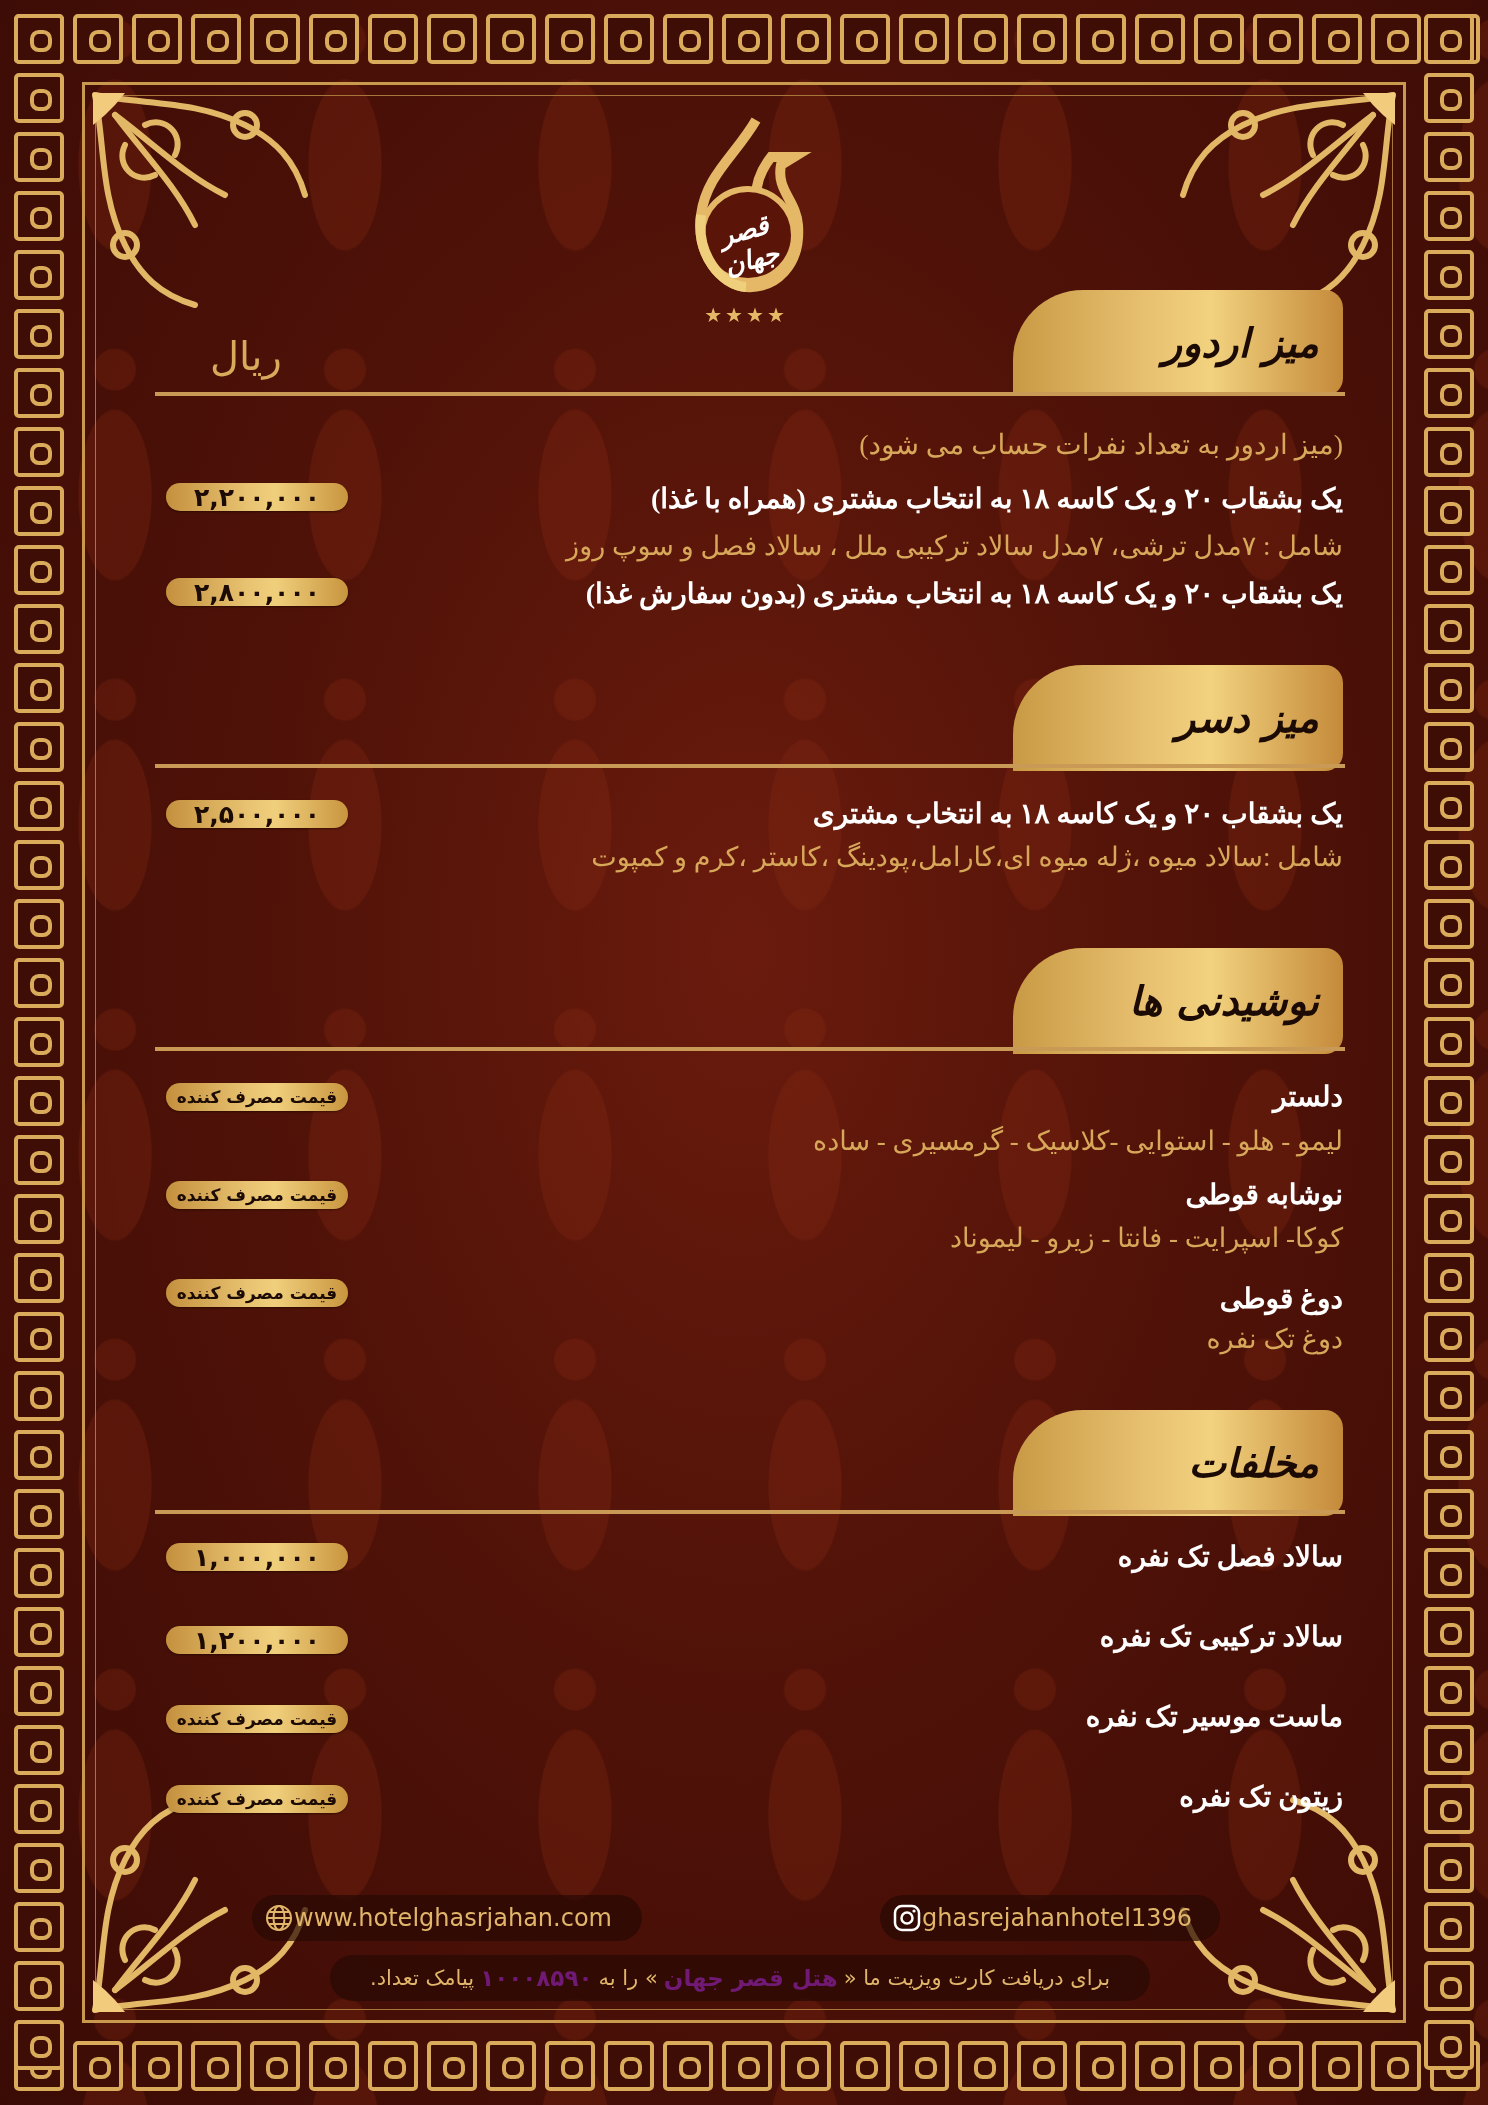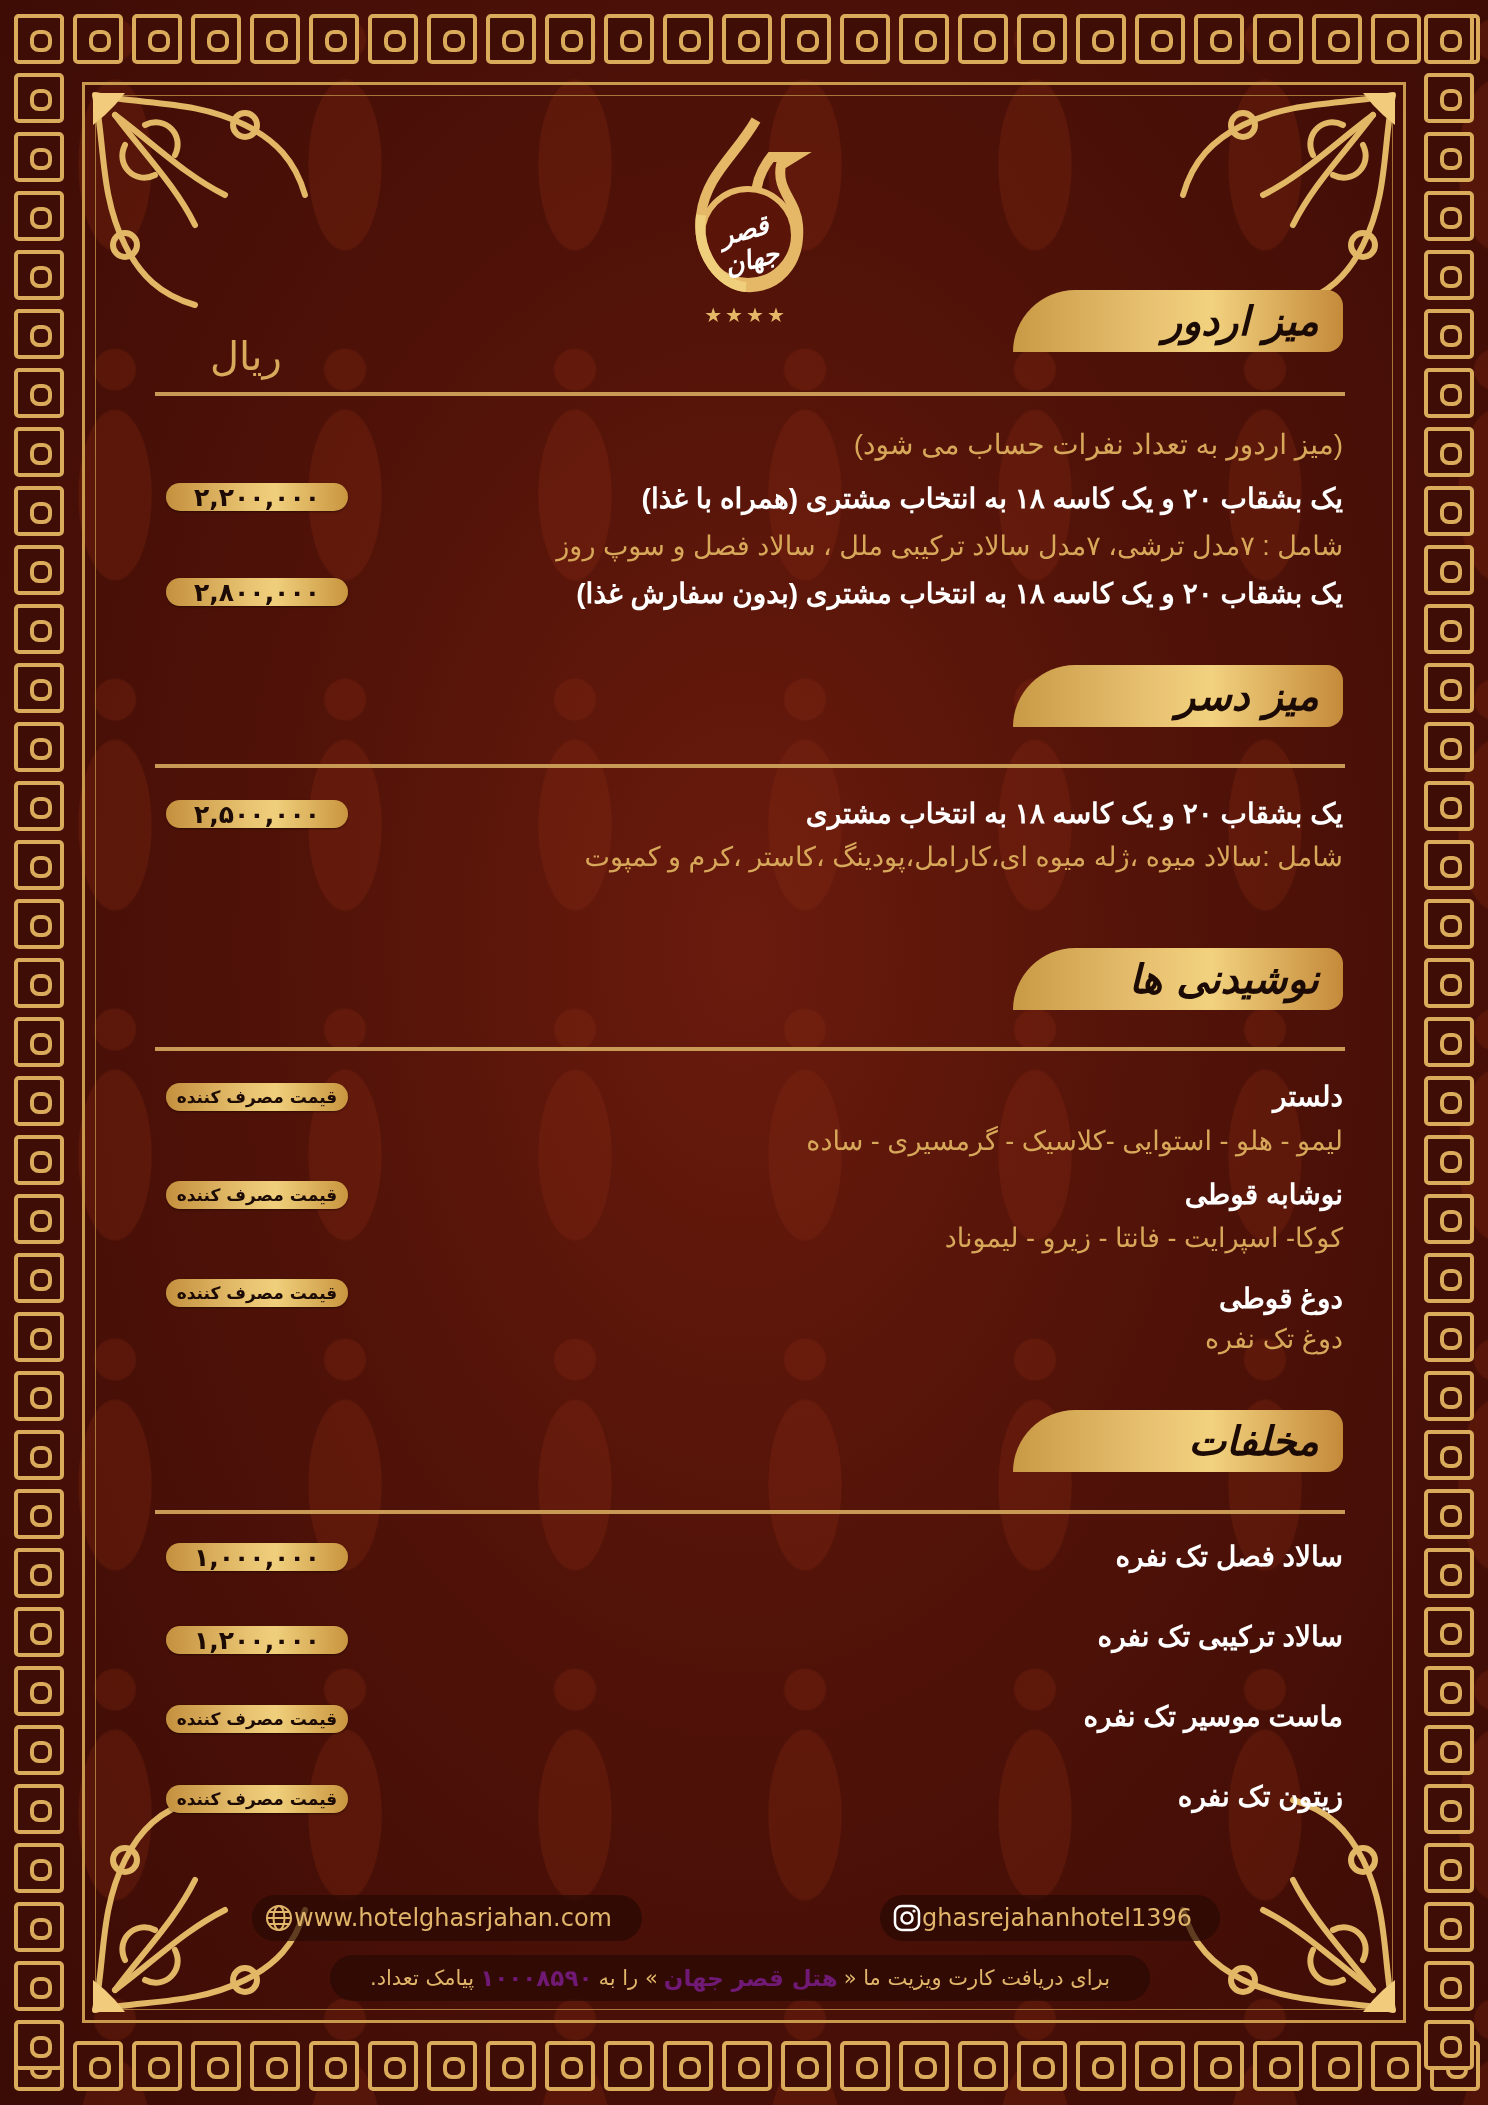--- a/index.html
+++ b/index.html
@@ -34,40 +34,40 @@
   .frame-line {
     position:absolute; border:3px solid #d0a050; box-sizing:border-box;
   }
   .corner {
     position:absolute; width:230px; height:230px;
   }
   .logo {
     position:absolute; left:676px; top:115px; width:140px; height:215px;
   }
   .section-title {
-    position:absolute; right:145px; width:330px; height:62px;
+    position:absolute; right:145px; width:330px; height:106px;
     background: linear-gradient(90deg, #c99a45 0%, #e7c070 40%, #f2d27f 60%, #c48a3a 100%);
     border-radius: 70px 18px 18px 0;
     display:flex; align-items:center; justify-content:flex-end;
     padding-right:24px; box-sizing:border-box;
   }
   .section-title span {
     font-family:"DejaVu Sans", sans-serif; font-weight:bold; font-style:italic;
     font-size:40px; color:#1c0a04; direction:rtl;
   }
   .rule {
     position:absolute; left:155px; width:1190px; height:4px; background:#c99a55;
   }
   .unit {
     position:absolute; left:210px; top:333px; font-size:40px; color:#d8aa5c; direction:rtl;
     font-family:"DejaVu Sans", sans-serif;
   }
   .line {
     position:absolute; right:145px; direction:rtl; text-align:right; white-space:nowrap;
-    font-family:Liberation Sans, sans-serif;
+    font-family:Liberation Serif, serif;
   }
   .line.white { color:#ffffff; font-size:28px; font-weight:bold; }
   .line.gold { color:#d8a85a; font-size:27px; }
   .line.note { color:#d8a85a; font-size:28px; }
   .price {
     position:absolute; left:166px; width:182px; height:28px; border-radius:20px;
     background: linear-gradient(90deg, #c4903e 0%, #e8c371 45%, #f0cf7c 60%, #c9953f 100%);
     display:flex; align-items:center; justify-content:center;
     font-family:"DejaVu Sans", sans-serif; font-weight:bold; color:#1c0a04; font-size:25px;
     letter-spacing:2px; box-shadow:0 1px 2px rgba(0,0,0,0.4);

